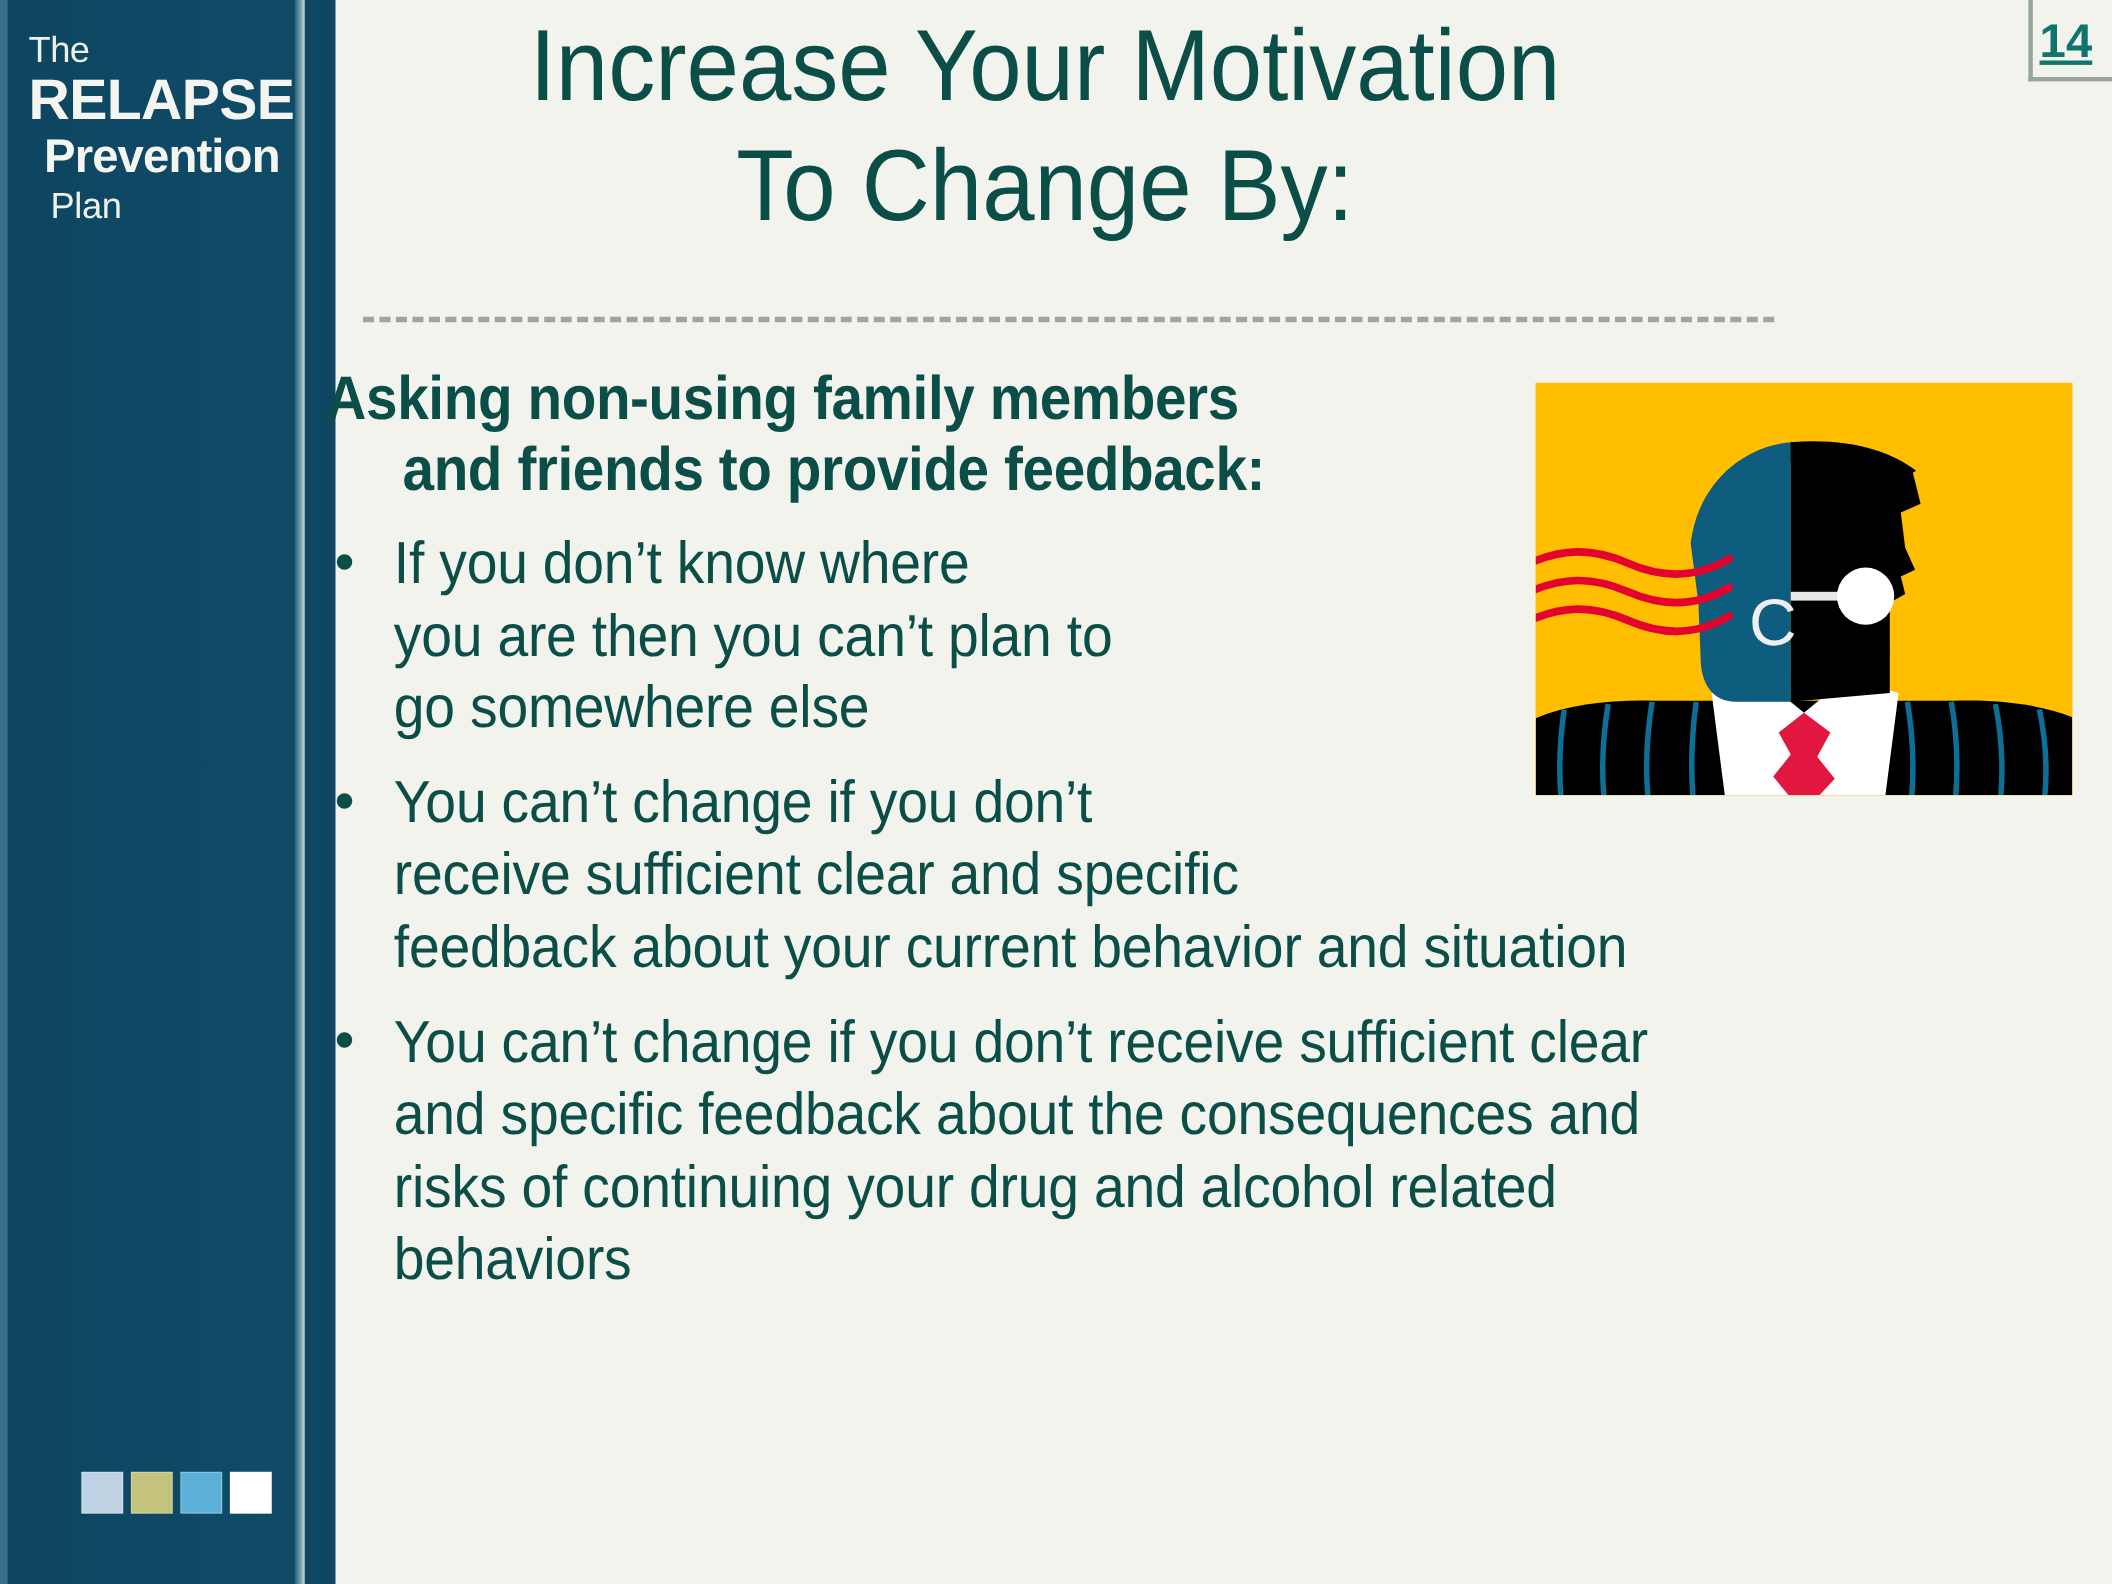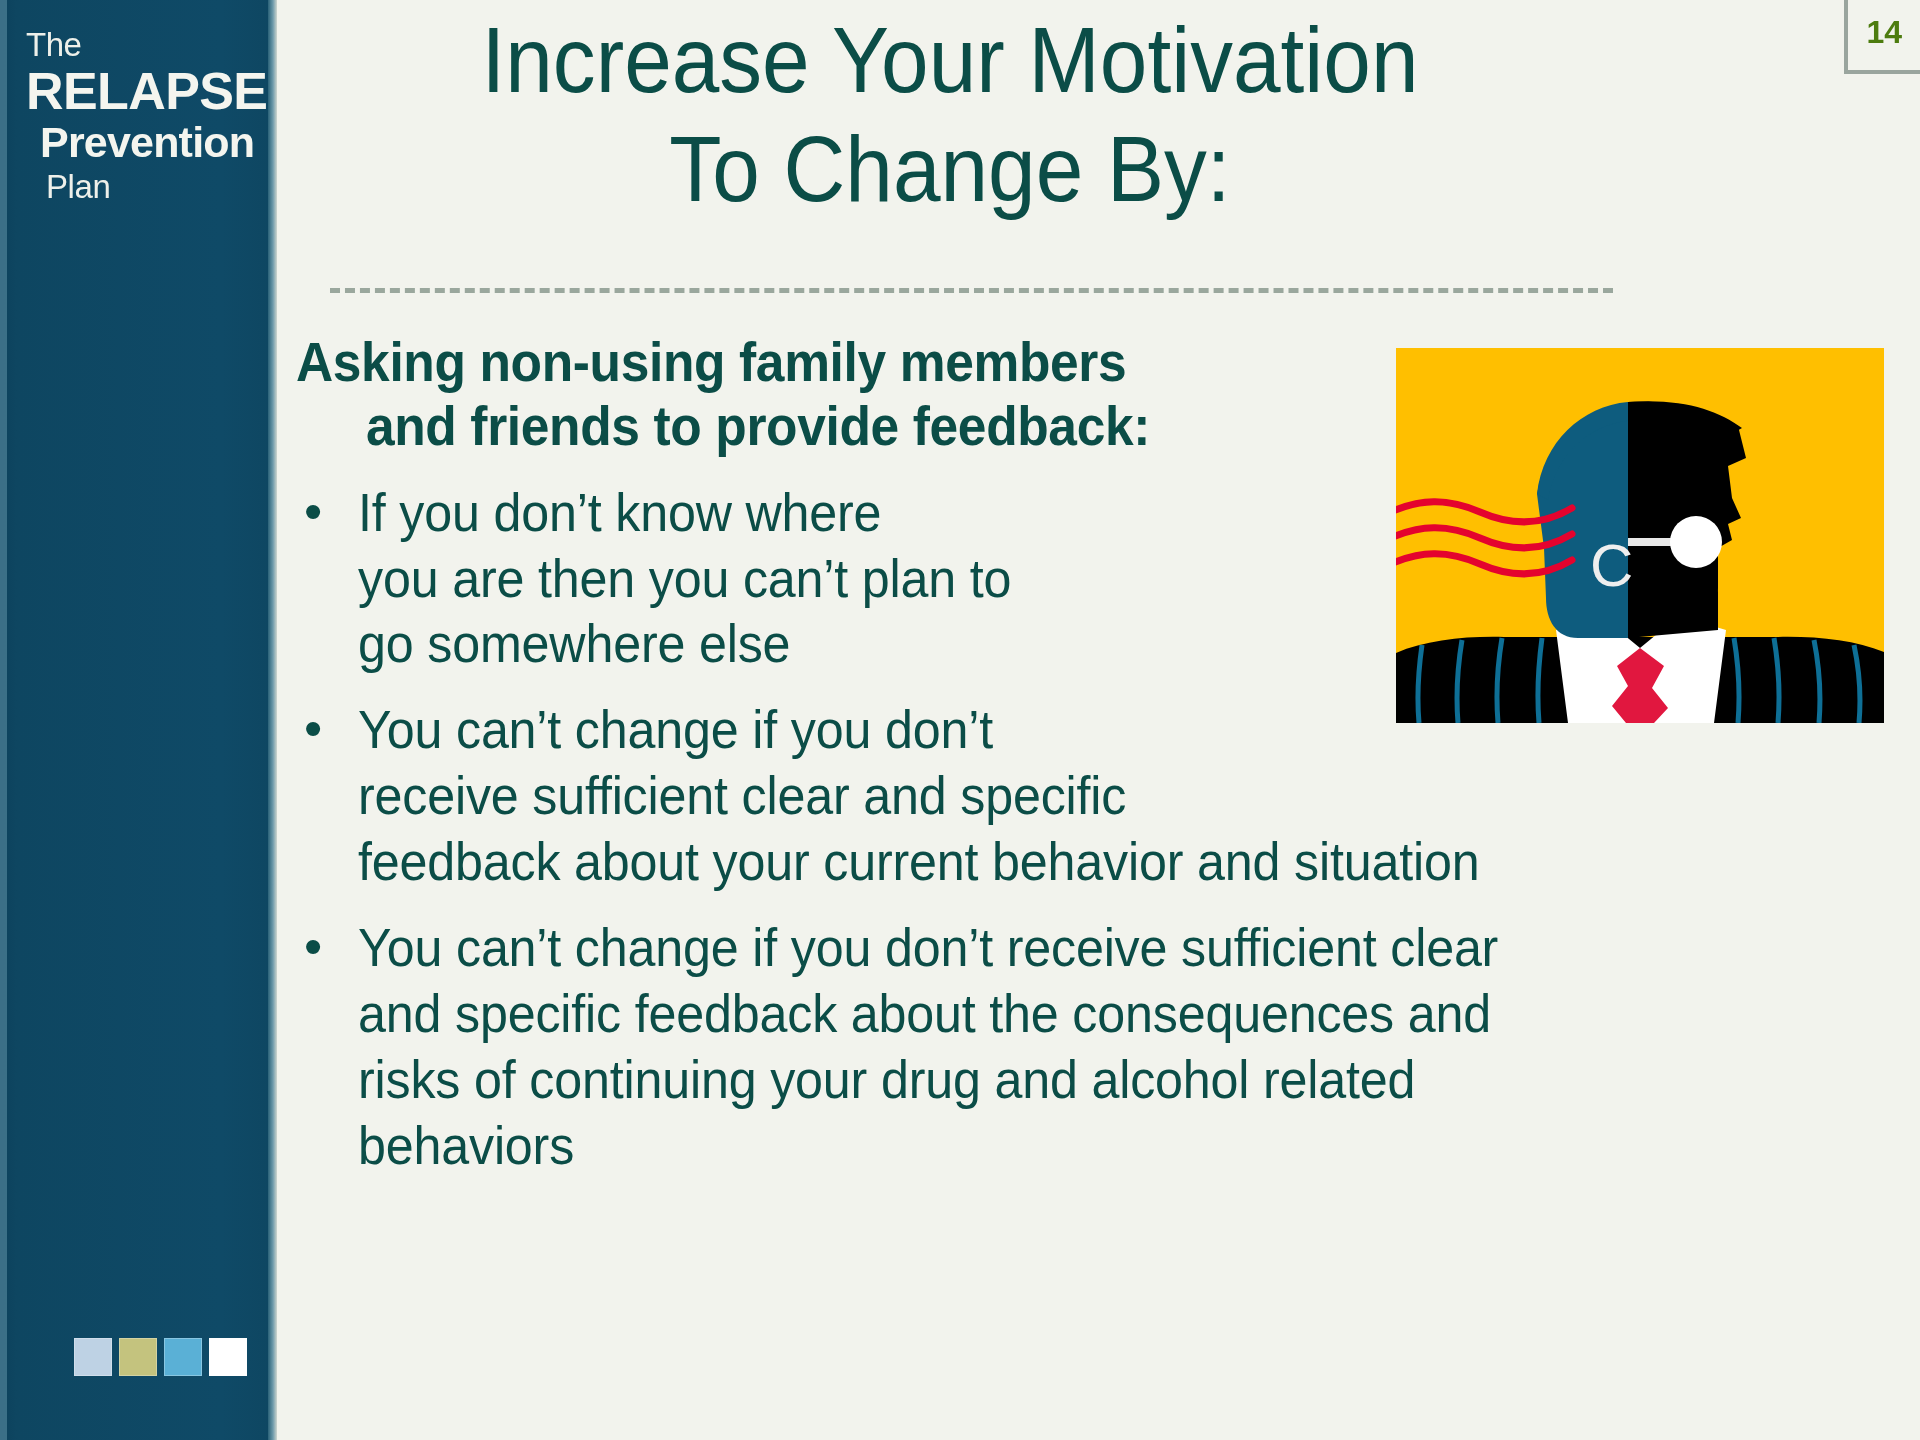--- a/index.html
+++ b/index.html
@@ -21,20 +21,21 @@
 
   
   .sidebar {
     position: absolute;
     left: 0;
     top: 0;
     width: 277px;
     height: 1440px;
     background: #0e4661;
     background: linear-gradient(to right, #0c415c 0%, #0e4661 6%, #0f4a67 80%, #0e4661 100%);
+    padding-left: 28px;
   }
   .sidebar-edge-left {
     position: absolute;
     left: 0;
     top: 0;
     width: 7px;
     height: 1440px;
     background: #4b7f95;
     opacity: 0.75;
   }
@@ -112,24 +113,25 @@
     height: 82px;
     border-left: 4px solid #9aa59e;
     border-bottom: 4px solid #9aa59e;
     box-sizing: border-box;
     background: #f2f3ed;
   }
   .page-number {
     position: absolute;
     right: 18px;
     top: 22px;
-    font-size: 32px;
+    font-size: 43px;
     font-weight: bold;
-    color: #4d7c0f;
+    color: #0f766e;
     letter-spacing: 0px;
+    text-decoration: underline;
   }
 
   
   .title {
     position: absolute;
     left: 300px;
     top: 6px;
     width: 1300px;
     text-align: center;
     color: #0b4d47;

